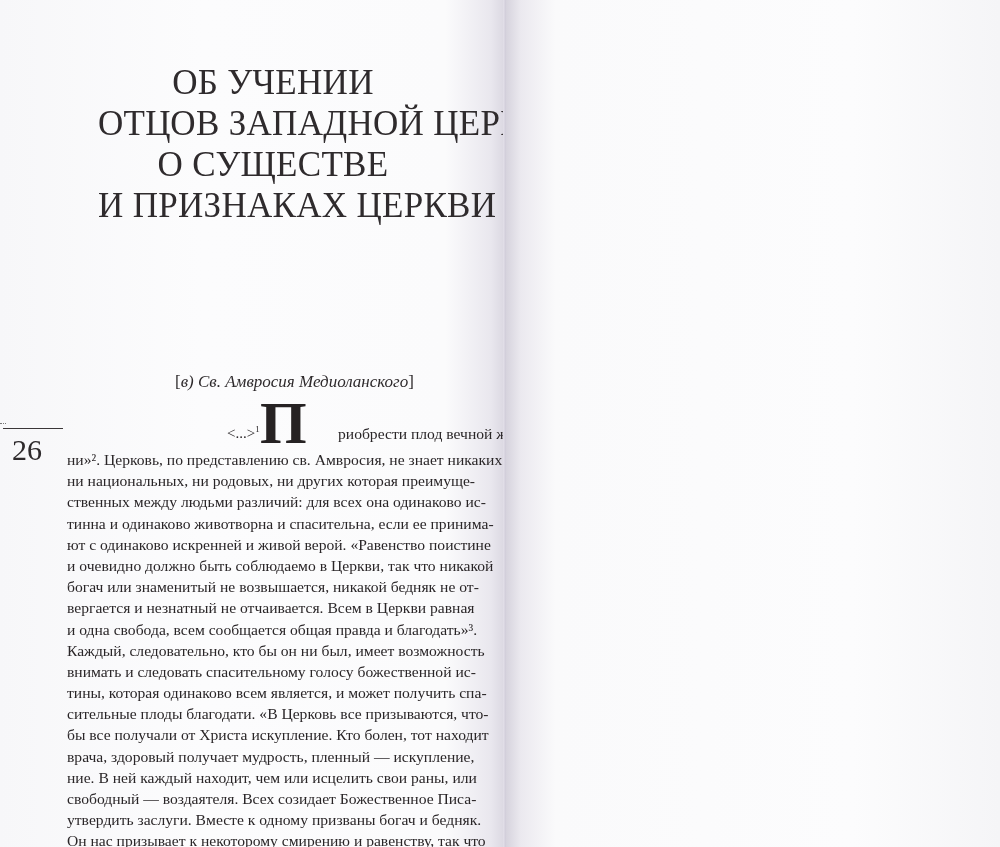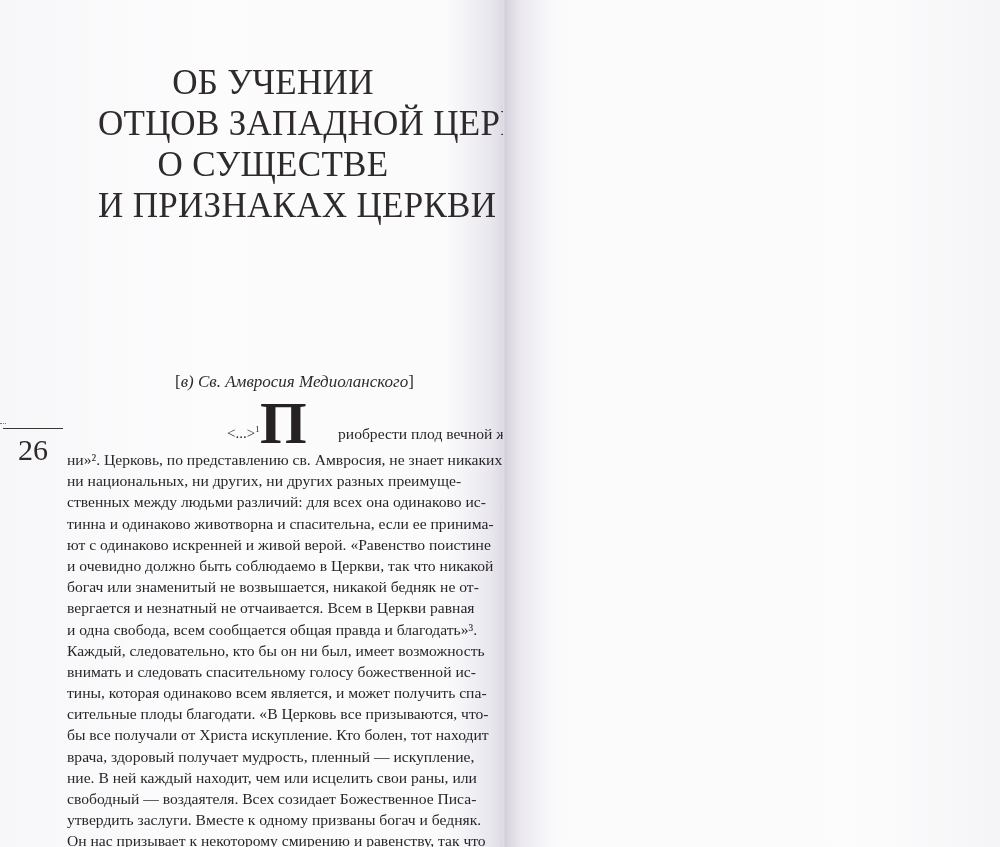--- a/index.html
+++ b/index.html
@@ -29,21 +29,21 @@
       text-align: justify; color: #2a2628; }
     .body-left .line { display: block; white-space: nowrap; text-align: justify; text-align-last: justify; height: 21.2px; }
 
     .dropcap-line { position: absolute; left: 227px; top: 399px; width: 211px; height: 50px; }
     .ellipsis-ref { position: absolute; left: 0; top: 26px; font-size: 15px; }
     .ellipsis-ref sup { font-size: 9px; }
     .dropcap { position: absolute; left: 33px; top: -6px; font-size: 60px; line-height: 60px; font-weight: bold; color: #262223; }
     .dropcap-rest { position: absolute; left: 75px; top: 26px; font-size: 15.6px; white-space: nowrap; padding-left: 36px; }
 
     .folio-left-rule { position: absolute; left: 3px; top: 428px; width: 60px; height: 1px; background: #3a3638; }
-    .folio-left { position: absolute; left: 18px; top: 433px; font-size: 30px; color: #2e2a2c; text-align: right; }
+    .folio-left { position: absolute; left: 12px; top: 433px; font-size: 30px; color: #2e2a2c; text-align: right; }
     .left-margin-tick { position: absolute; left: 0; top: 423px; width: 6px; height: 4px; border-top: 1px dotted #777; }
     sup { font-size: 9px; line-height: 0; vertical-align: 6px; }
   </style>
 </head>
 <body>
 
 <div class="spread">
 
   <div class="page page-left">
     <h1 class="chapter-title">
@@ -62,21 +62,21 @@
       <span class="dropcap">П</span>
       <span class="dropcap-rest">риобрести плод вечной жиз-</span>
     </div>
 
     <div class="left-margin-tick"></div>
     <div class="folio-left-rule"></div>
     <div class="folio-left">26</div>
 
     <div class="body-left" id="body-left" style="top: 449px;">
         <span class="line">ни»². Церковь, по представлению св. Амвросия, не знает никаких</span>
-        <span class="line">ни национальных, ни других, ни других разных преимуще-</span>
+        <span class="line">ни национальных, ни родовых, ни других которая преимуще-</span>
         <span class="line">ственных между людьми различий: для всех она одинаково ис-</span>
         <span class="line">тинна и одинаково животворна и спасительна, если ее принима-</span>
         <span class="line">ют с одинаково искренней и живой верой. «Равенство поистине</span>
         <span class="line">и очевидно должно быть соблюдаемо в Церкви, так что никакой</span>
         <span class="line">богач или знаменитый не возвышается, никакой бедняк не от-</span>
         <span class="line">вергается и незнатный не отчаивается. Всем в Церкви равная</span>
         <span class="line">и одна свобода, всем сообщается общая правда и благодать»³.</span>
         <span class="line">Каждый, следовательно, кто бы он ни был, имеет возможность</span>
         <span class="line">внимать и следовать спасительному голосу божественной ис-</span>
         <span class="line">тины, которая одинаково всем является, и может получить спа-</span>

